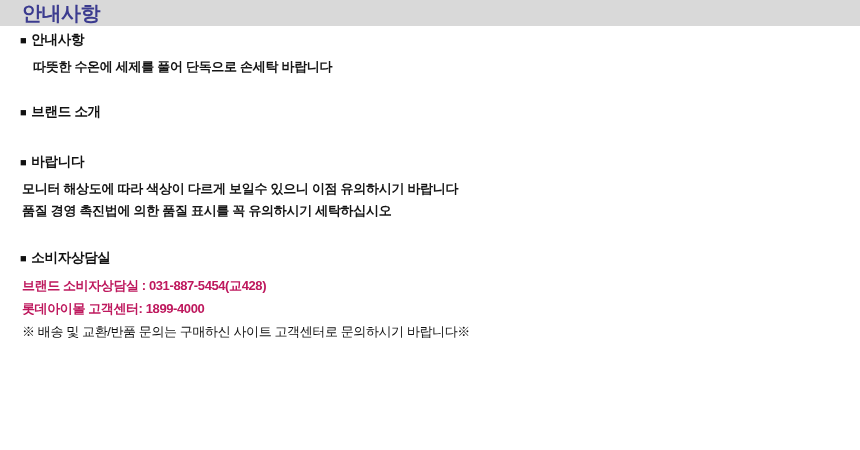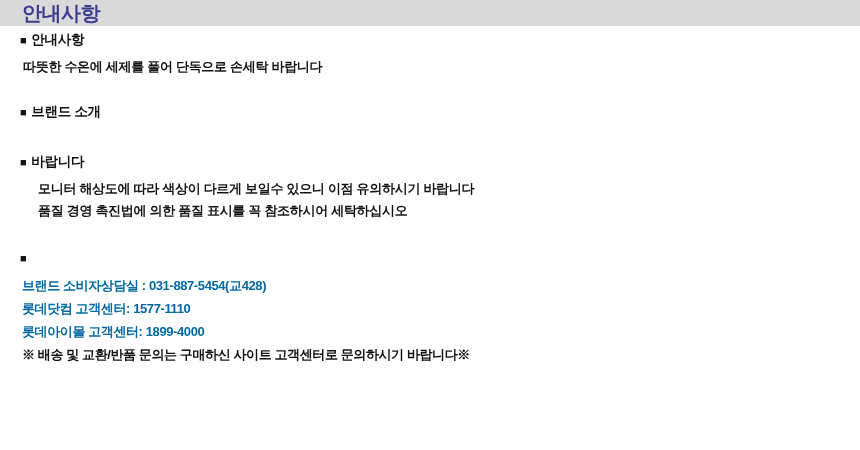--- a/index.html
+++ b/index.html
@@ -59,40 +59,40 @@
   .sec-marker {
     font-size: 11px;
     margin-right: 5px;
     color: #111111;
   }
   .sec-body {
     font-size: 13px;
     color: #141414;
     letter-spacing: -0.3px;
     line-height: 22px;
-    padding-left: 38px;
+    padding-left: 22px;
     font-weight: 600;
   }
   .sec-body.indent {
-    padding-left: 23px;
+    padding-left: 33px;
   }
   .gap-sm { height: 6px; }
   .gap-md { height: 24px; }
   .gap-lg { height: 26px; }
   .contact-line {
     font-size: 13px;
     font-weight: bold;
-    color: #0369a1;
+    color: #be185d;
     letter-spacing: -0.4px;
     line-height: 23px;
     padding-left: 22px;
   }
   .note-line {
     font-size: 13px;
-    font-weight: bold;
+    font-weight: normal;
     color: #111111;
     letter-spacing: -0.4px;
     line-height: 23px;
     padding-left: 22px;
   }
 </style>
 </head>
 <body>
 
 <div class="page">
@@ -123,30 +123,30 @@
 
     <div class="gap-md"></div>
 
     <div class="section">
       <div class="sec-title">
         <span class="sec-marker">■</span>
         <span>바랍니다</span>
       </div>
       <div class="gap-sm"></div>
       <div class="sec-body">모니터 해상도에 따라 색상이 다르게 보일수 있으니 이점 유의하시기 바랍니다</div>
-      <div class="sec-body">품질 경영 촉진법에 의한 품질 표시를 꼭 참조하시어 세탁하십시오</div>
+      <div class="sec-body">품질 경영 촉진법에 의한 품질 표시를 꼭 유의하시기 세탁하십시오</div>
     </div>
 
     <div class="gap-lg"></div>
 
     <div class="section">
       <div class="sec-title">
         <span class="sec-marker">■</span>
+        <span>소비자상담실</span>
       </div>
       <div class="gap-sm"></div>
       <div class="contact-line">브랜드 소비자상담실 : 031-887-5454(교428)</div>
-      <div class="contact-line">롯데닷컴 고객센터: 1577-1110</div>
       <div class="contact-line">롯데아이몰 고객센터: 1899-4000</div>
       <div class="note-line">※ 배송 및 교환/반품 문의는 구매하신 사이트 고객센터로 문의하시기 바랍니다※</div>
     </div>
 
   </div>
 </div>
 
 </body></html>

